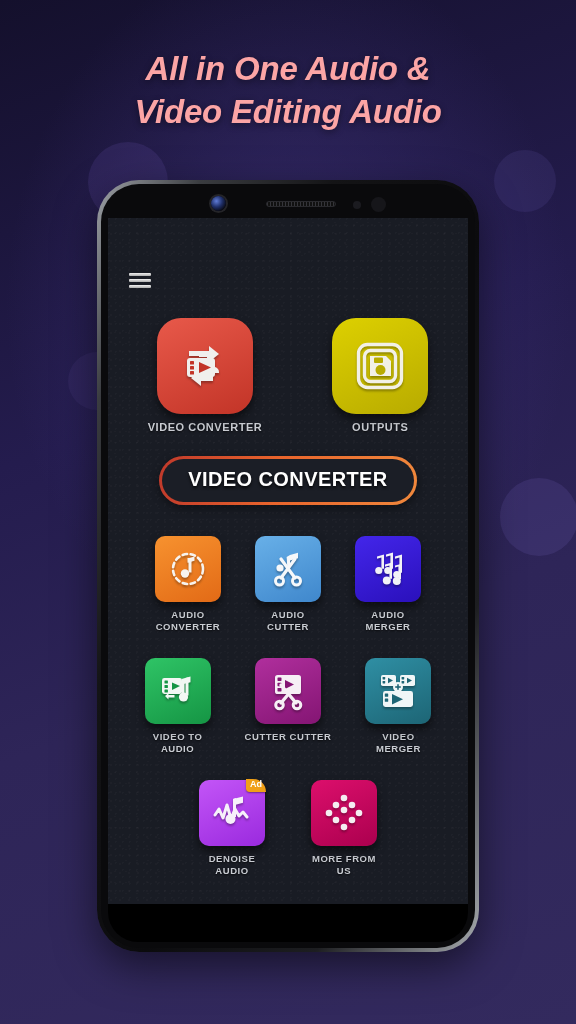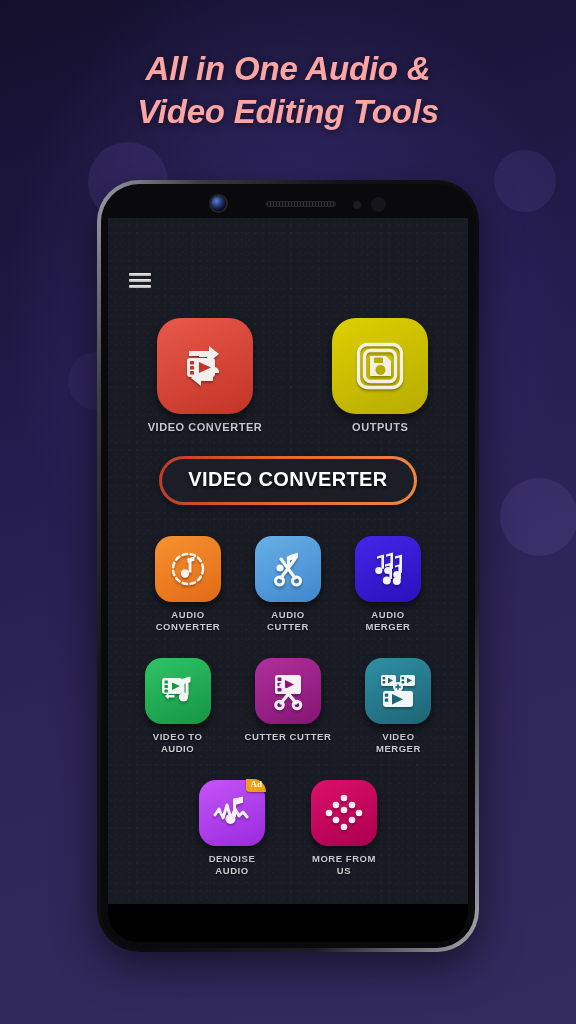--- a/index.html
+++ b/index.html
@@ -132,21 +132,21 @@
   }
   #cta-in {
     background:#1b1e26; border-radius:28px;
     padding:9px 26px 11px 26px;
     color:#fff; font-size:20px; font-weight:bold; letter-spacing:.4px;
     text-shadow:0 2px 3px rgba(0,0,0,.8);
   }
 
   
   .row-small { position:absolute; left:0; right:0; gap:34px; }
-  .row-small .tile-icon { width:66px; height:66px; border-radius:17px;font-family:Liberation Serif, serif; }
+  .row-small .tile-icon { width:66px; height:66px; border-radius:10px; }
   .row-small .tile-label { font-size:9.5px; }
   #row-2 { top:318px; }
   #row-3 { top:440px; }
   #row-4 { top:562px; gap:46px; }
 
   
   .ad-badge {
     position:absolute; right:-1px; top:-1px;
     background:#f0a017; color:#fff;
     font-size:9px; font-weight:bold;
@@ -164,21 +164,21 @@
 
 <div id="bg">
   <div class="blob blob-a"></div>
   <div class="blob blob-b"></div>
   <div class="blob blob-c"></div>
   <div class="blob blob-d"></div>
 </div>
 
 <div id="headline">
   <span>All in One Audio &amp;</span>
-  <span>Video Editing Tools</span>
+  <span>Video Editing Audio</span>
 </div>
 
 <div id="phone">
   <div id="phone-inner">
 
     <div id="sensor-bar">
       <div id="front-camera"></div>
       <div id="earpiece"></div>
       <div id="sensor-small"></div>
       <div id="sensor-large"></div>

